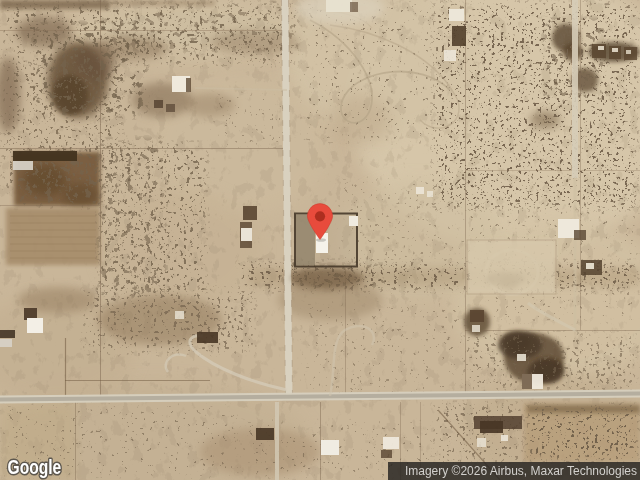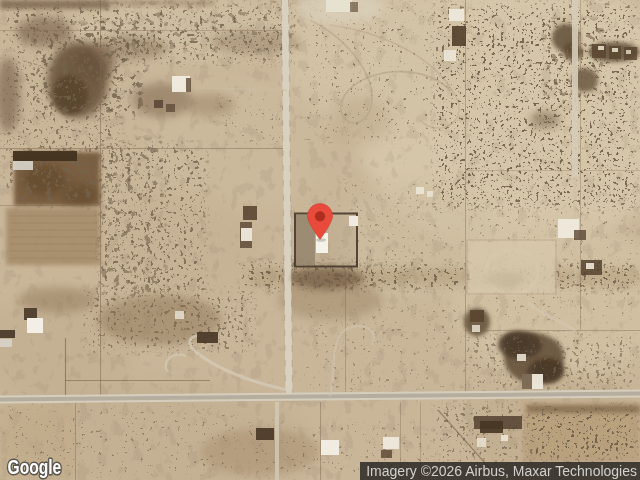--- a/index.html
+++ b/index.html
@@ -1,17 +1,17 @@
 <!DOCTYPE html>
 <html><head><meta charset="utf-8"><style>
 html,body{margin:0;padding:0;width:640px;height:480px;overflow:hidden;}
 body{position:relative;font-family:"Liberation Sans",sans-serif;}
 #map{position:absolute;left:0;top:0;}
 #attr{position:absolute;right:0;top:462px;height:18px;background:rgba(36,34,32,0.82);color:#d2d0cd;
- font-size:14px;line-height:18px;padding:0 3px 0 6px;white-space:nowrap;}
+ font-size:12px;line-height:18px;padding:0 3px 0 17px;white-space:nowrap;}
 </style></head><body>
 <div id="map"><svg width="640" height="480" viewBox="0 0 640 480" xmlns="http://www.w3.org/2000/svg">
       <defs>
         <filter id="b2" x="-40%" y="-40%" width="180%" height="180%">
           <feGaussianBlur stdDeviation="2"></feGaussianBlur>
         </filter>
         <filter id="b4" x="-60%" y="-60%" width="220%" height="220%">
           <feGaussianBlur stdDeviation="4"></feGaussianBlur>
         </filter>
         <filter id="b8" x="-80%" y="-80%" width="260%" height="260%">

